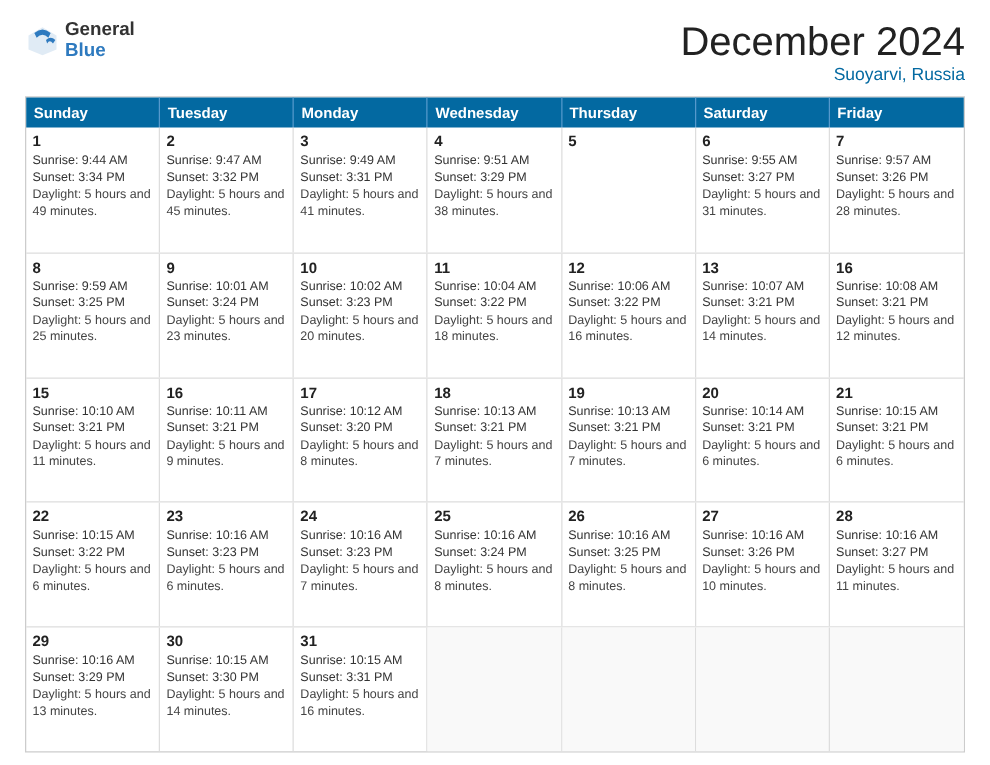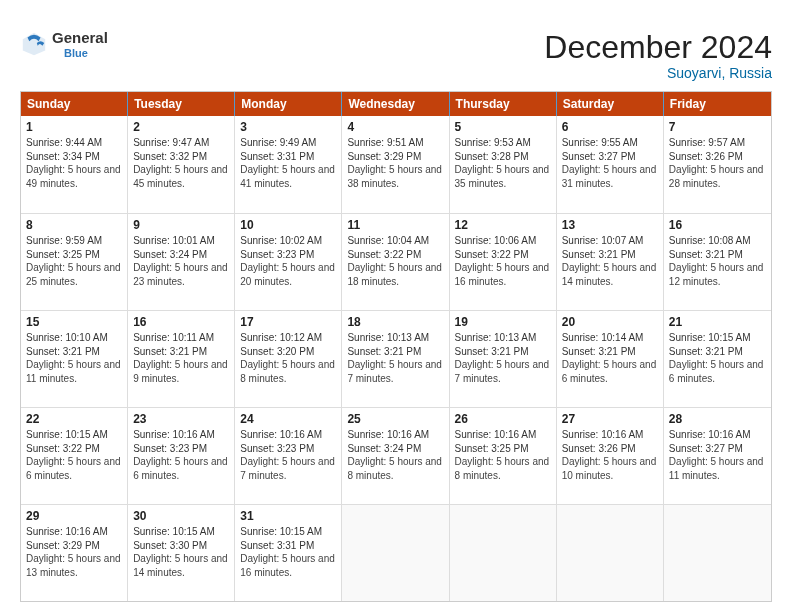--- a/index.html
+++ b/index.html
@@ -6,21 +6,21 @@
     body {
       font-family: Arial, sans-serif;
       background: #fff;
       width: 792px;
       height: 612px;
       overflow: hidden;
     }
     .page {
       width: 792px;
       height: 612px;
-      padding: 30px 20px 10px 20px;
+      padding: 16px 20px 10px 20px;
       display: flex;
       flex-direction: column;
     }
     .header {
       display: flex;
       justify-content: space-between;
       align-items: flex-start;
       margin-bottom: 10px;
     }
     .logo {
@@ -31,24 +31,23 @@
       display: flex;
       flex-direction: column;
       line-height: 1.1;
     }
     .logo-general {
       font-size: 15px;
       font-weight: bold;
       color: #333;
     }
     .logo-blue {
-      font-size: 11px;
+      font-size: 15px;
       font-weight: bold;
       color: #2e7abf;
-      margin-left: 12px;
     }
     .logo-icon {
       width: 28px;
       height: 28px;
       margin-right: 4px;
     }
     .title-block {
       text-align: right;
     }
     .month-title {
@@ -63,21 +62,21 @@
     }
     .calendar {
       flex: 1;
       display: flex;
       flex-direction: column;
       border: 1px solid #ccc;
     }
     .cal-header {
       display: grid;
       grid-template-columns: repeat(7, 1fr);
-      background: #c2410c;
+      background: #0369a1;
     }
     .cal-header-cell {
       color: #fff;
       font-size: 12px;
       font-weight: bold;
       padding: 5px 6px;
       border-right: 1px solid #5599cc;
       text-align: left;
     }
     .cal-header-cell:last-child { border-right: none; }
@@ -180,25 +179,20 @@
         <div class="cal-cell">
           <span class="day-num">4</span>
           <div class="cell-info">
             <span>Sunrise: 9:51 AM</span><br>
             <span>Sunset: 3:29 PM</span><br>
             <span class="daylight">Daylight: 5 hours and 38 minutes.</span>
           </div>
         </div>
         <div class="cal-cell">
           <span class="day-num">5</span>
-          <div class="cell-info">
-            <span>Sunrise: 9:53 AM</span><br>
-            <span>Sunset: 3:28 PM</span><br>
-            <span class="daylight">Daylight: 5 hours and 35 minutes.</span>
-          </div>
         </div>
         <div class="cal-cell">
           <span class="day-num">6</span>
           <div class="cell-info">
             <span>Sunrise: 9:55 AM</span><br>
             <span>Sunset: 3:27 PM</span><br>
             <span class="daylight">Daylight: 5 hours and 31 minutes.</span>
           </div>
         </div>
         <div class="cal-cell">

